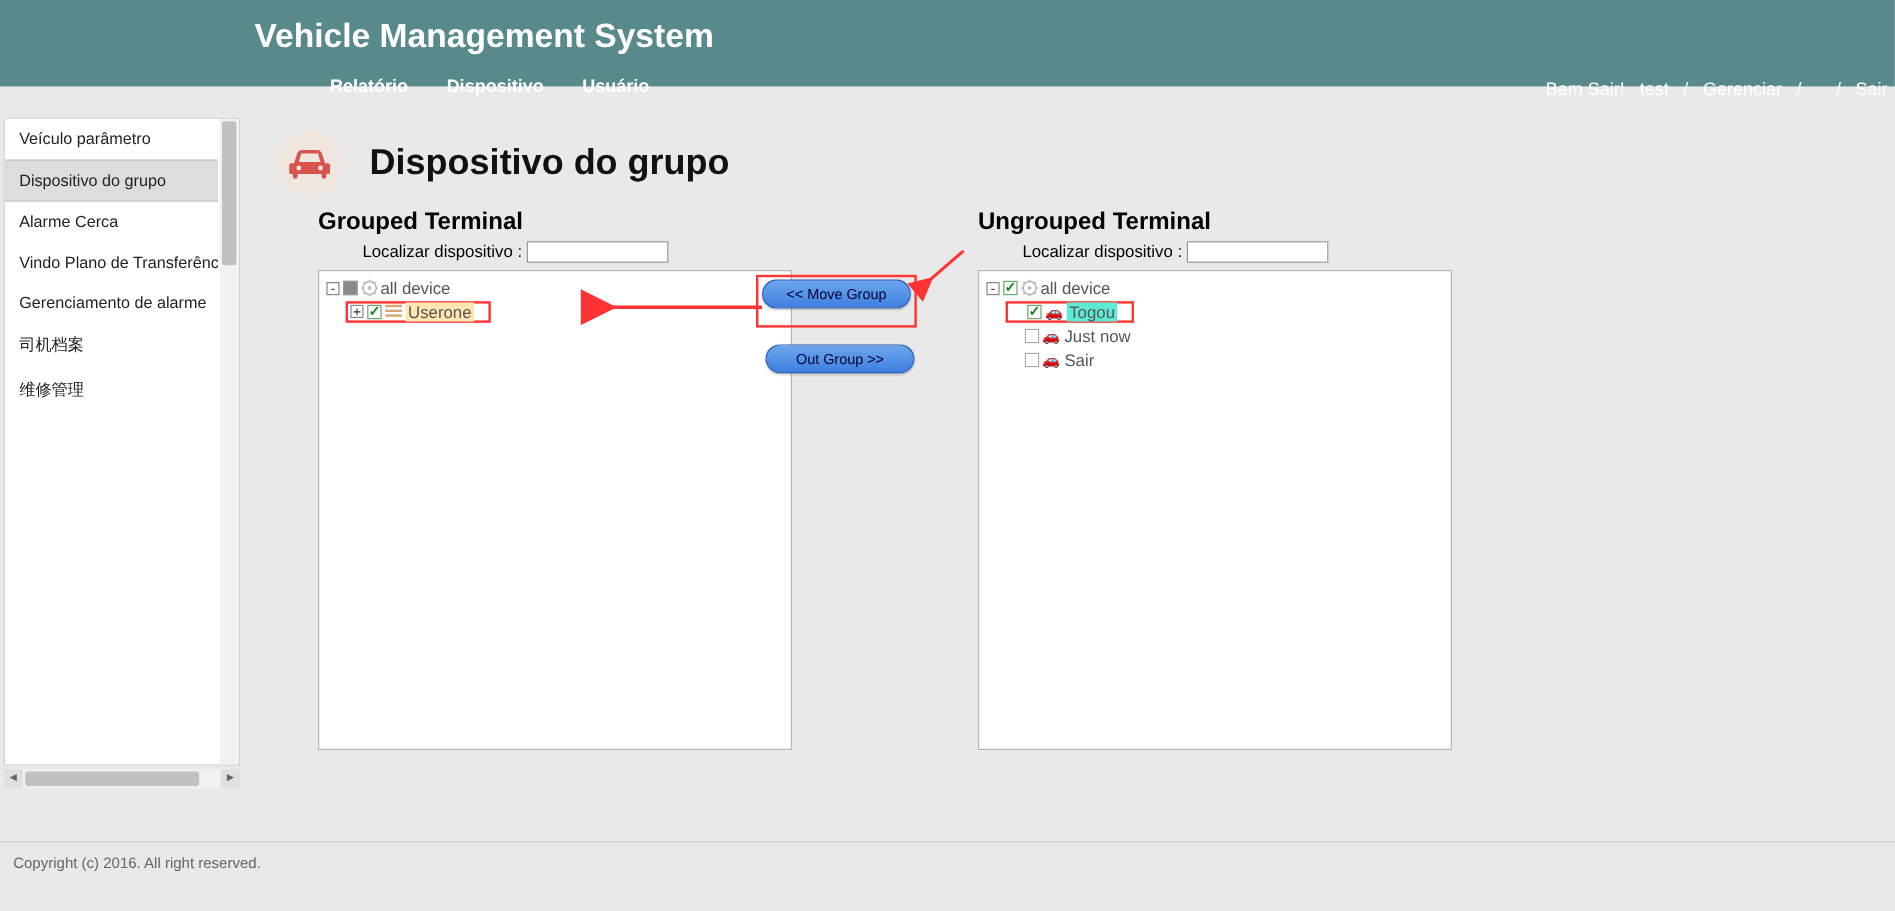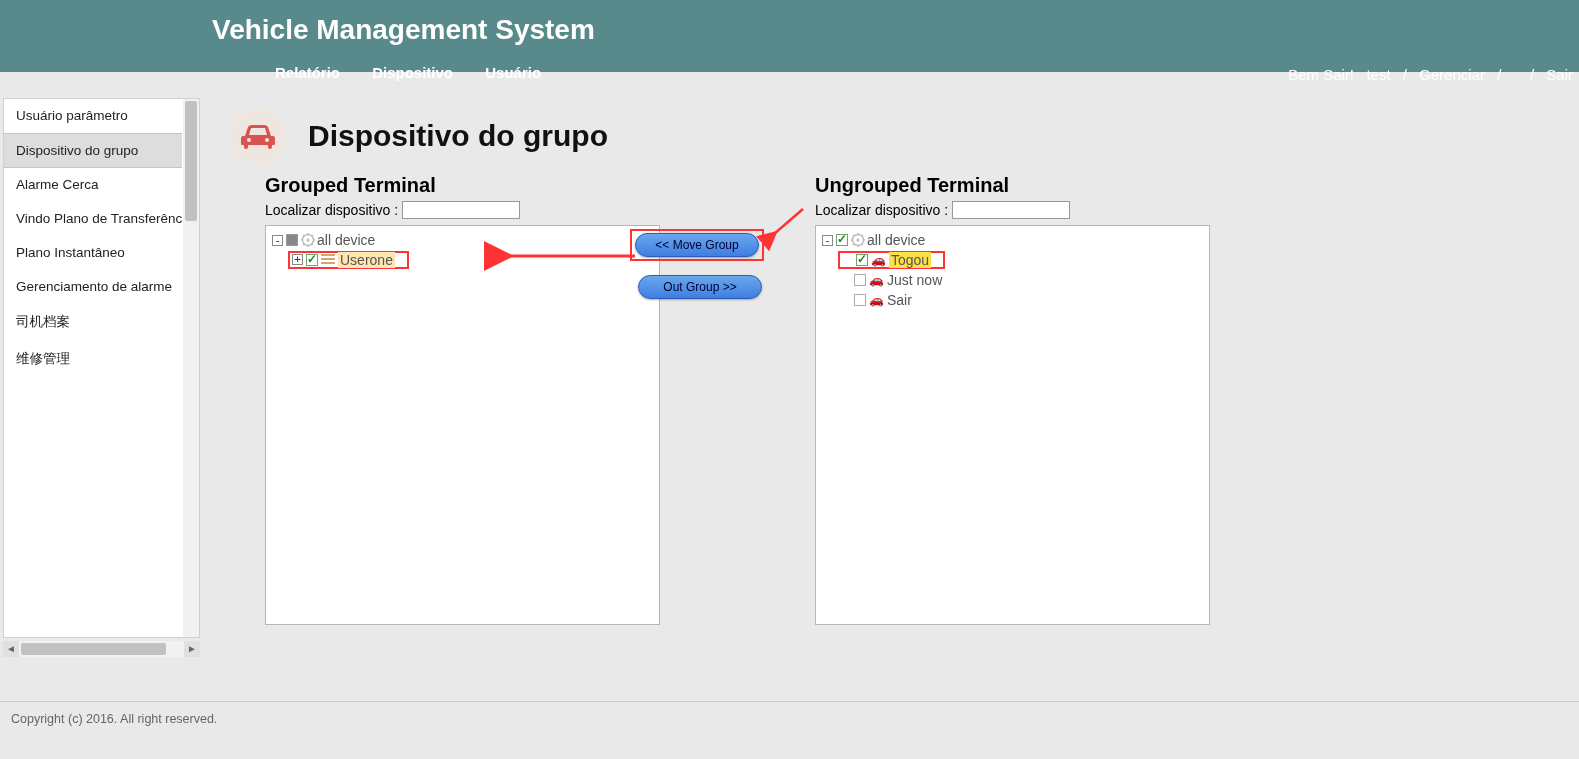--- a/index.html
+++ b/index.html
@@ -141,20 +141,21 @@
   .panel-right { left: 550px; width: 400px; }
   .panel-title {
     font-size: 20px;
     font-weight: bold;
     color: #000;
     margin-bottom: 4px;
   }
   .search-row {
     font-size: 14px;
     margin-bottom: 6px;
+    margin-left: 37px;
   }
   .search-row input {
     width: 118px;
     height: 18px;
     border: 1px solid #999;
     font-size: 13px;
     padding: 0 2px;
   }
   .tree-box {
     width: 395px;
@@ -301,25 +302,24 @@
     &nbsp;&nbsp;
     <span class="sep">/</span>
     <span>Sair</span>
   </div>
 </div>
 
 <div class="content">
 
   <div class="sidebar-wrap">
     <div class="sidebar">
-      <div class="sidebar-item">Usuário parâmetro</div>
+      <div class="sidebar-item">Veículo parâmetro</div>
       <div class="sidebar-item active">Dispositivo do grupo</div>
       <div class="sidebar-item">Alarme Cerca</div>
       <div class="sidebar-item">Vindo Plano de Transferênc</div>
-      <div class="sidebar-item">Plano Instantâneo</div>
       <div class="sidebar-item">Gerenciamento de alarme</div>
       <div class="sidebar-item">司机档案</div>
       <div class="sidebar-item">维修管理</div>
     </div>
     <div class="sidebar-vscroll">
       <div class="thumb"></div>
     </div>
   </div>
   <div class="sidebar-hscroll">
     <div class="btn-left">◄</div>
@@ -381,21 +381,21 @@
                   <span></span>
                 </span>
               <span class="tree-label" style="background:#ffe6b0;padding:0 2px;">Userone</span>
             </span>
           </div>
         </div>
       </div>
 
       <div class="action-col">
         <span class="move-highlight">
-          <span class="action-btn" style="margin-bottom:0">&lt;&lt; Move Group</span>
+          <span class="action-btn" style="margin-bottom:12px">&lt;&lt; Move Group</span>
         </span>
         <span class="action-btn">Out Group &gt;&gt;</span>
       </div>
 
       <div class="panel panel-right">
         <div class="panel-title">Ungrouped Terminal</div>
         <div class="search-row">
           <span>Localizar dispositivo :</span>
           <input type="text" style="">
         </div>
@@ -420,21 +420,21 @@
                 </svg>
             </span>
             <span class="tree-label">all device</span>
           </div>
           <div class="tree-row">
             <span class="tree-indent"></span>
             <span class="highlight-box">
               <span class="tree-conn"></span>
               <span class="tree-check checked"></span>
               <span class="car-icon">🚗</span>
-              <span class="tree-label" style="background:#fde047;padding:0 2px;">Togou</span>
+              <span class="tree-label" style="background:#5eead4;padding:0 2px;">Togou</span>
             </span>
           </div>
           <div class="tree-row">
             <span class="tree-indent"></span>
             <span class="tree-conn"></span>
             <span class="tree-check gray"></span>
             <span class="car-icon">🚗</span>
             <span class="tree-label">Just now</span>
           </div>
           <div class="tree-row">

